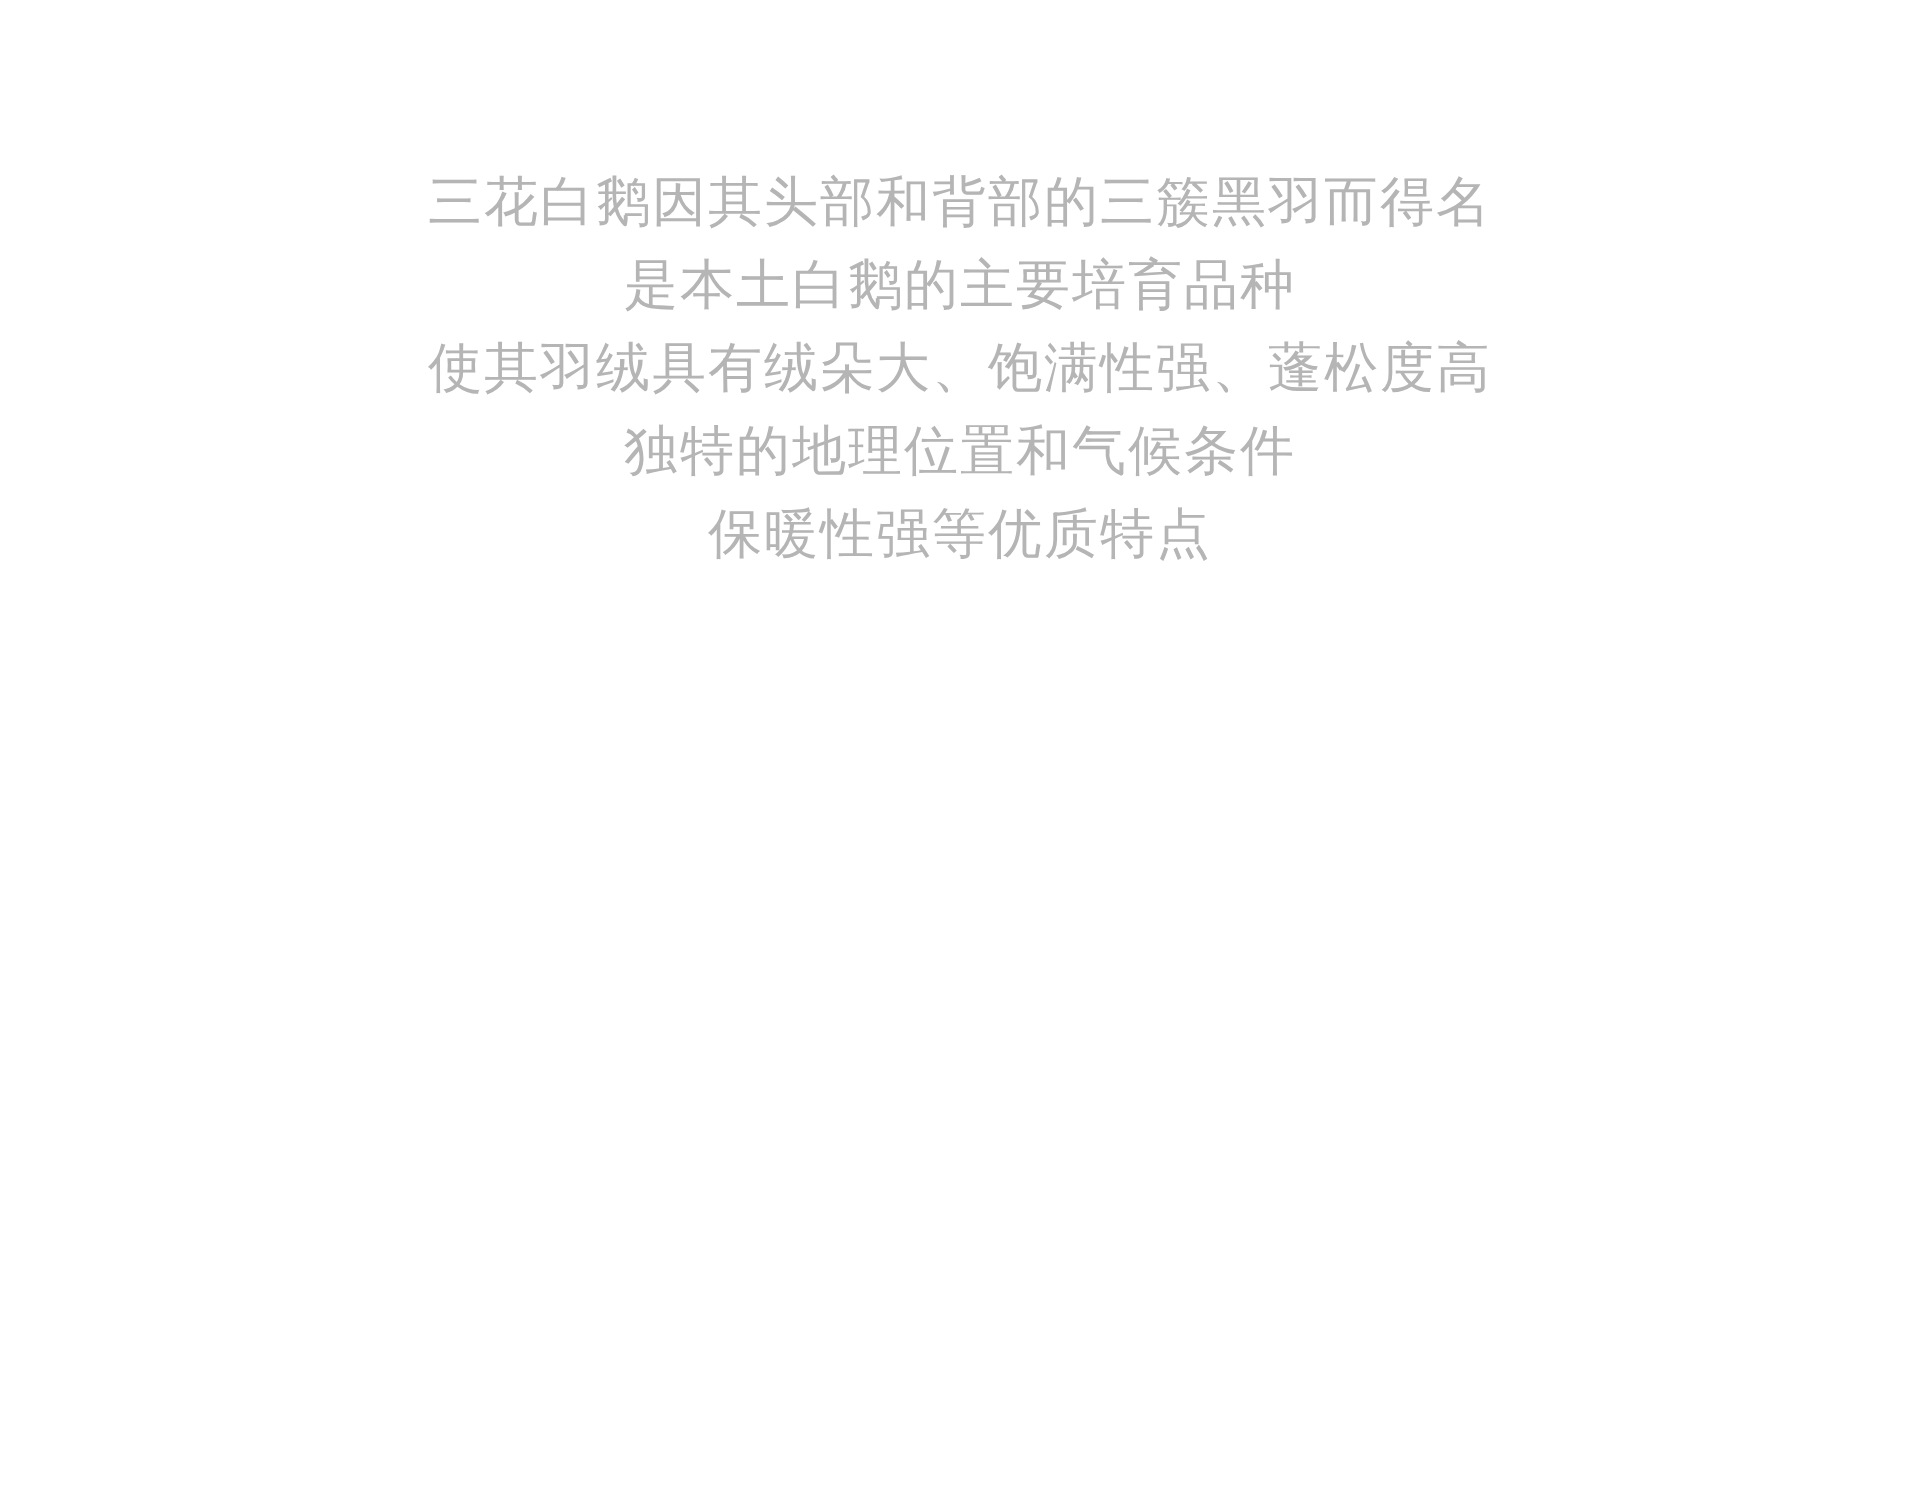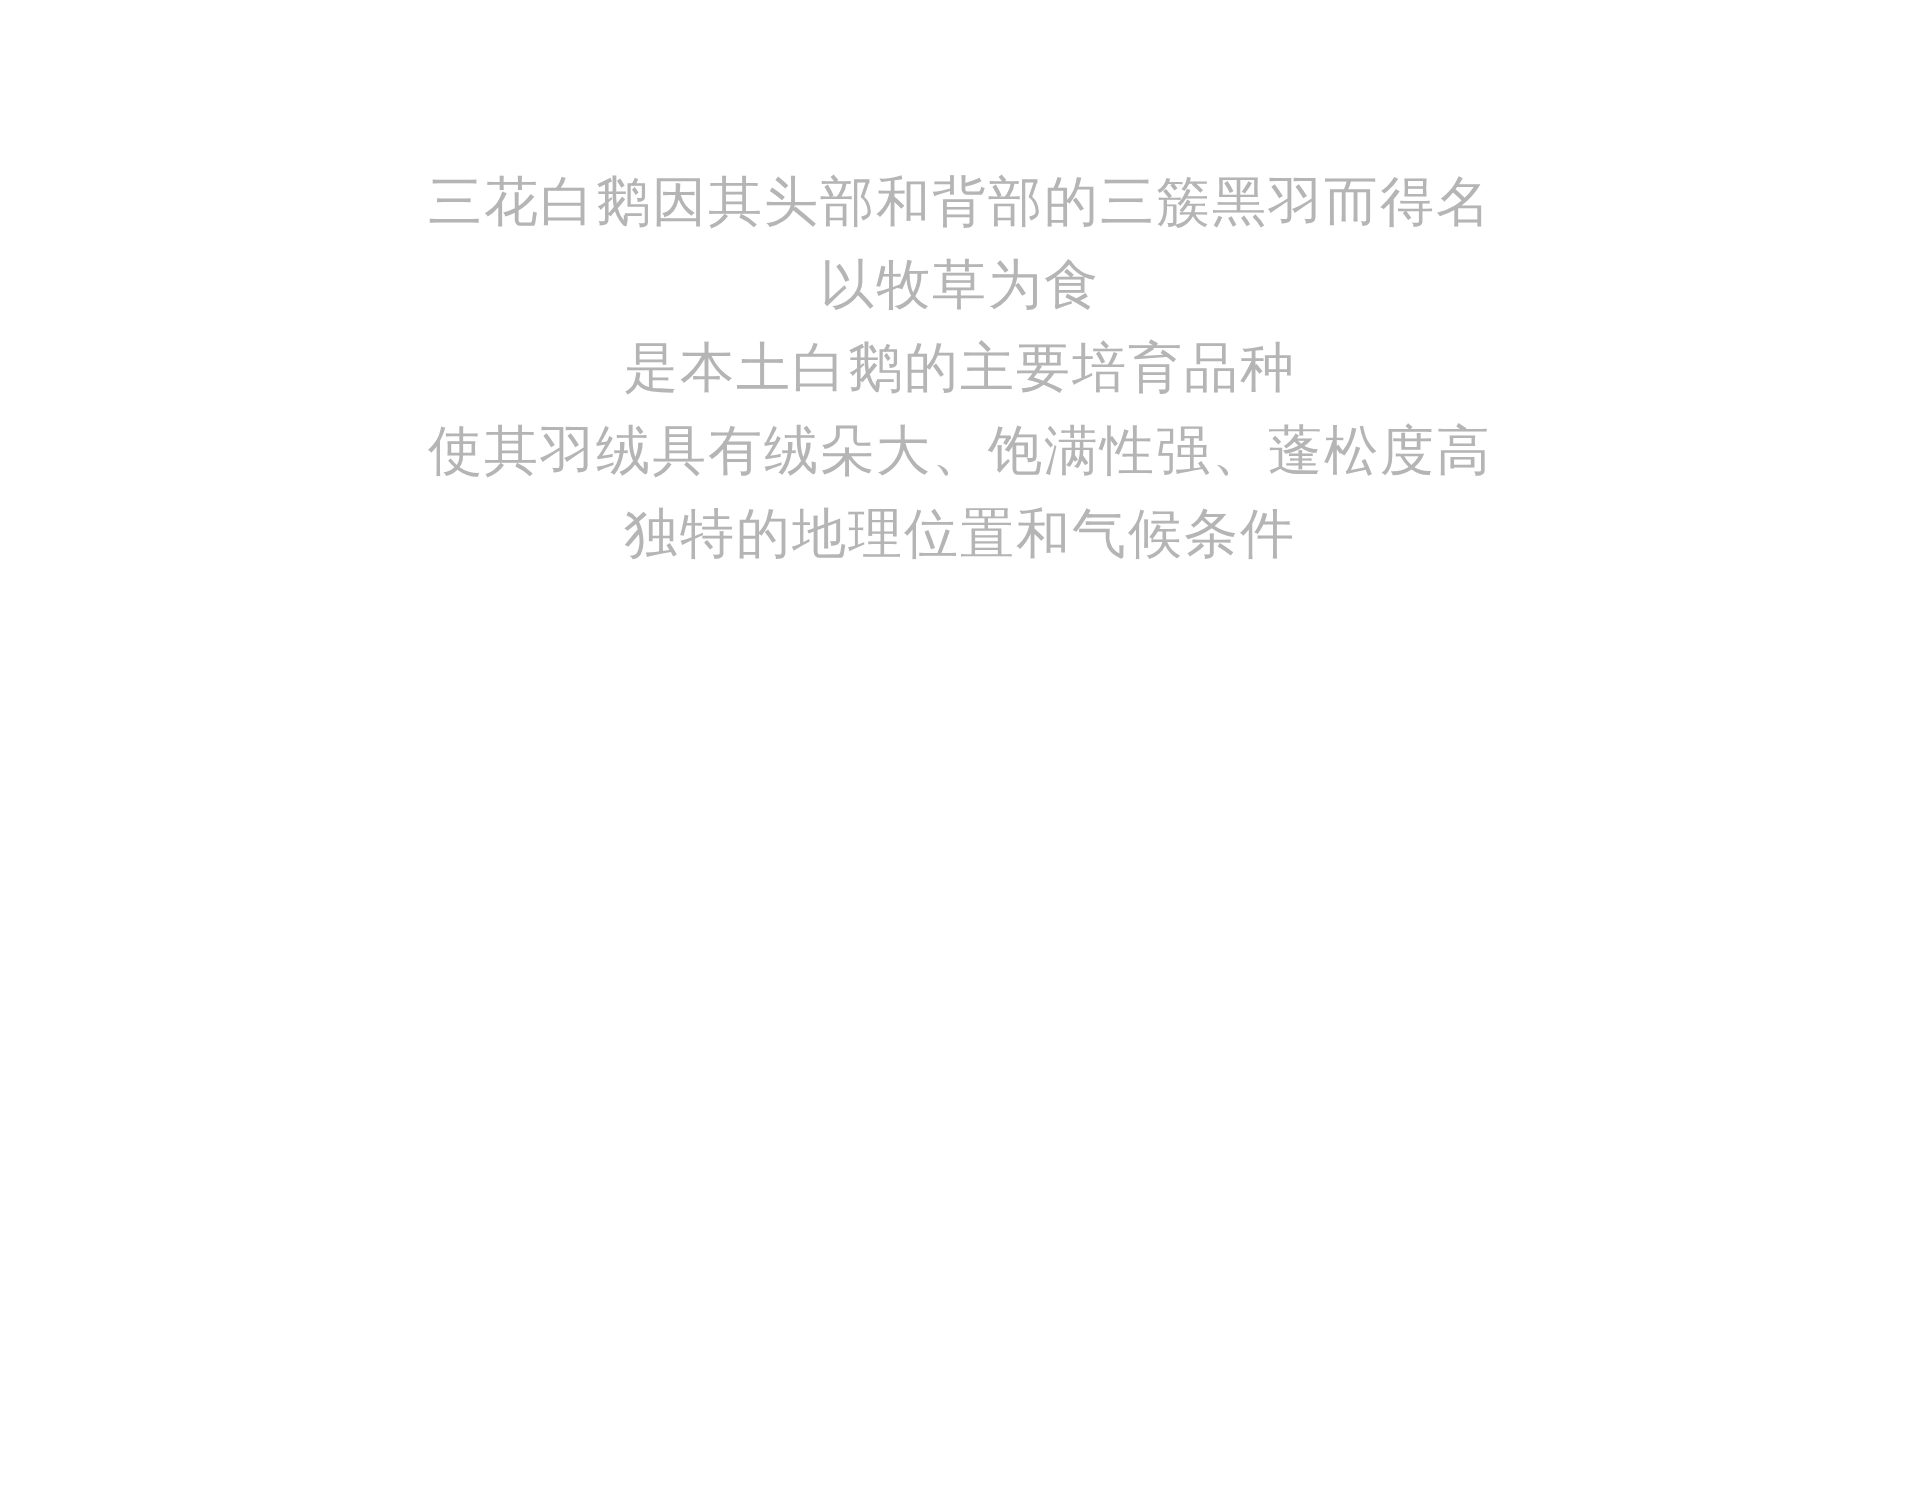--- a/index.html
+++ b/index.html
@@ -37,18 +37,18 @@
     font-weight: 400;
     white-space: pre;
   }
 </style>
 </head>
 <body>
 
 <div class="page">
   <div class="text-block">
     <span class="line">三花白鹅因其头部和背部的三簇黑羽而得名</span>
-    <span class="line">以牧草为食</span>
     <span class="line">是本土白鹅的主要培育品种</span>
     <span class="line">使其羽绒具有绒朵大、饱满性强、蓬松度高</span>
     <span class="line">独特的地理位置和气候条件</span>
+    <span class="line">保暖性强等优质特点</span>
   </div>
 </div>
 
 </body></html>

